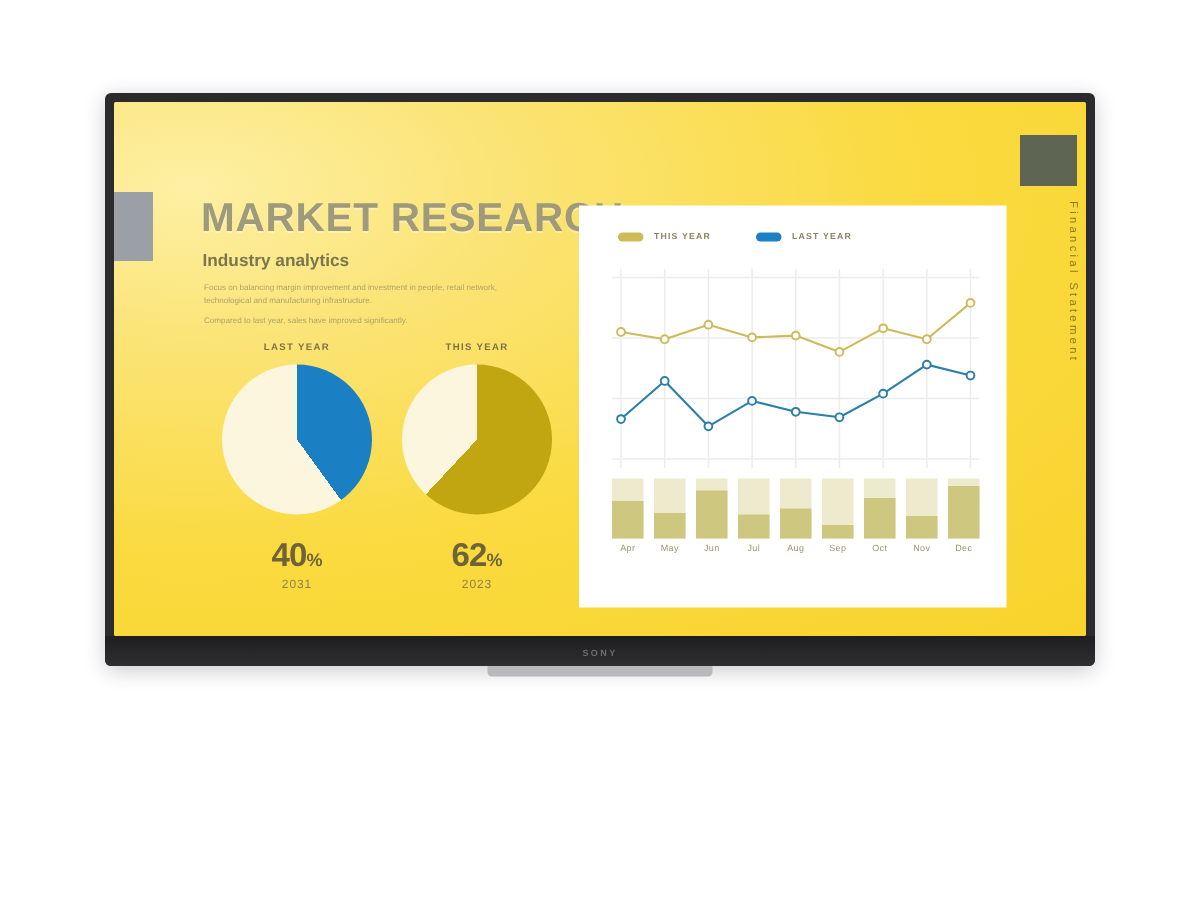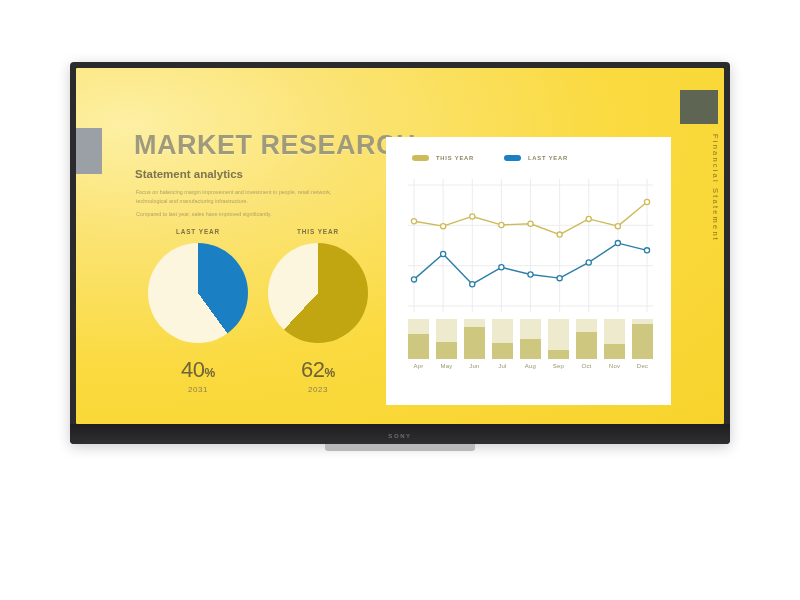--- a/index.html
+++ b/index.html
@@ -93,21 +93,21 @@
   #pie-last{
     background:conic-gradient(#1b7fc4 0deg 144deg, #fbf6dd 144deg 360deg);
   }
   #pie-this{
     background:conic-gradient(#c1a511 0deg 223deg, #fbf6dd 223deg 360deg);
   }
   .pct-row{
     text-align:center;margin-top:14px;
     color:#6f6437;
   }
-  .pct-value{font-size:22px;font-weight:normal;letter-spacing:-.5px;}
+  .pct-value{font-size:22px;font-weight:bold;letter-spacing:-.5px;}
   .pct-sign{font-size:12px;font-weight:bold;}
   .pct-year{
     display:block;font-size:8px;margin-top:2px;color:#8d8150;letter-spacing:.6px;
   }
 
   
   #chart-panel{
     position:absolute;left:310px;top:69px;width:285px;height:268px;
     background:#ffffff;
   }
@@ -153,21 +153,21 @@
   <div id="tv-bezel-inner">
 
     <div id="slide">
 
       <div id="left-accent-block"></div>
       <div id="right-accent-block"></div>
 
       <div id="side-label">Financial Statement</div>
 
       <div id="headline">MARKET RESEARCH</div>
-      <div id="subhead">Statement analytics</div>
+      <div id="subhead">Industry analytics</div>
       <div id="body-copy-1">Focus on balancing margin improvement and investment in people, retail network, technological and manufacturing infrastructure.</div>
       <div id="body-copy-2">Compared to last year, sales have improved significantly.</div>
 
       <div class="pie-group" id="pie-group-last">
         <div class="pie-caption">LAST YEAR</div>
         <div class="pie" id="pie-last"></div>
         <div class="pct-row">
           <span class="pct-value">40</span><span class="pct-sign">%</span>
           <span class="pct-year">2031</span>
         </div>

